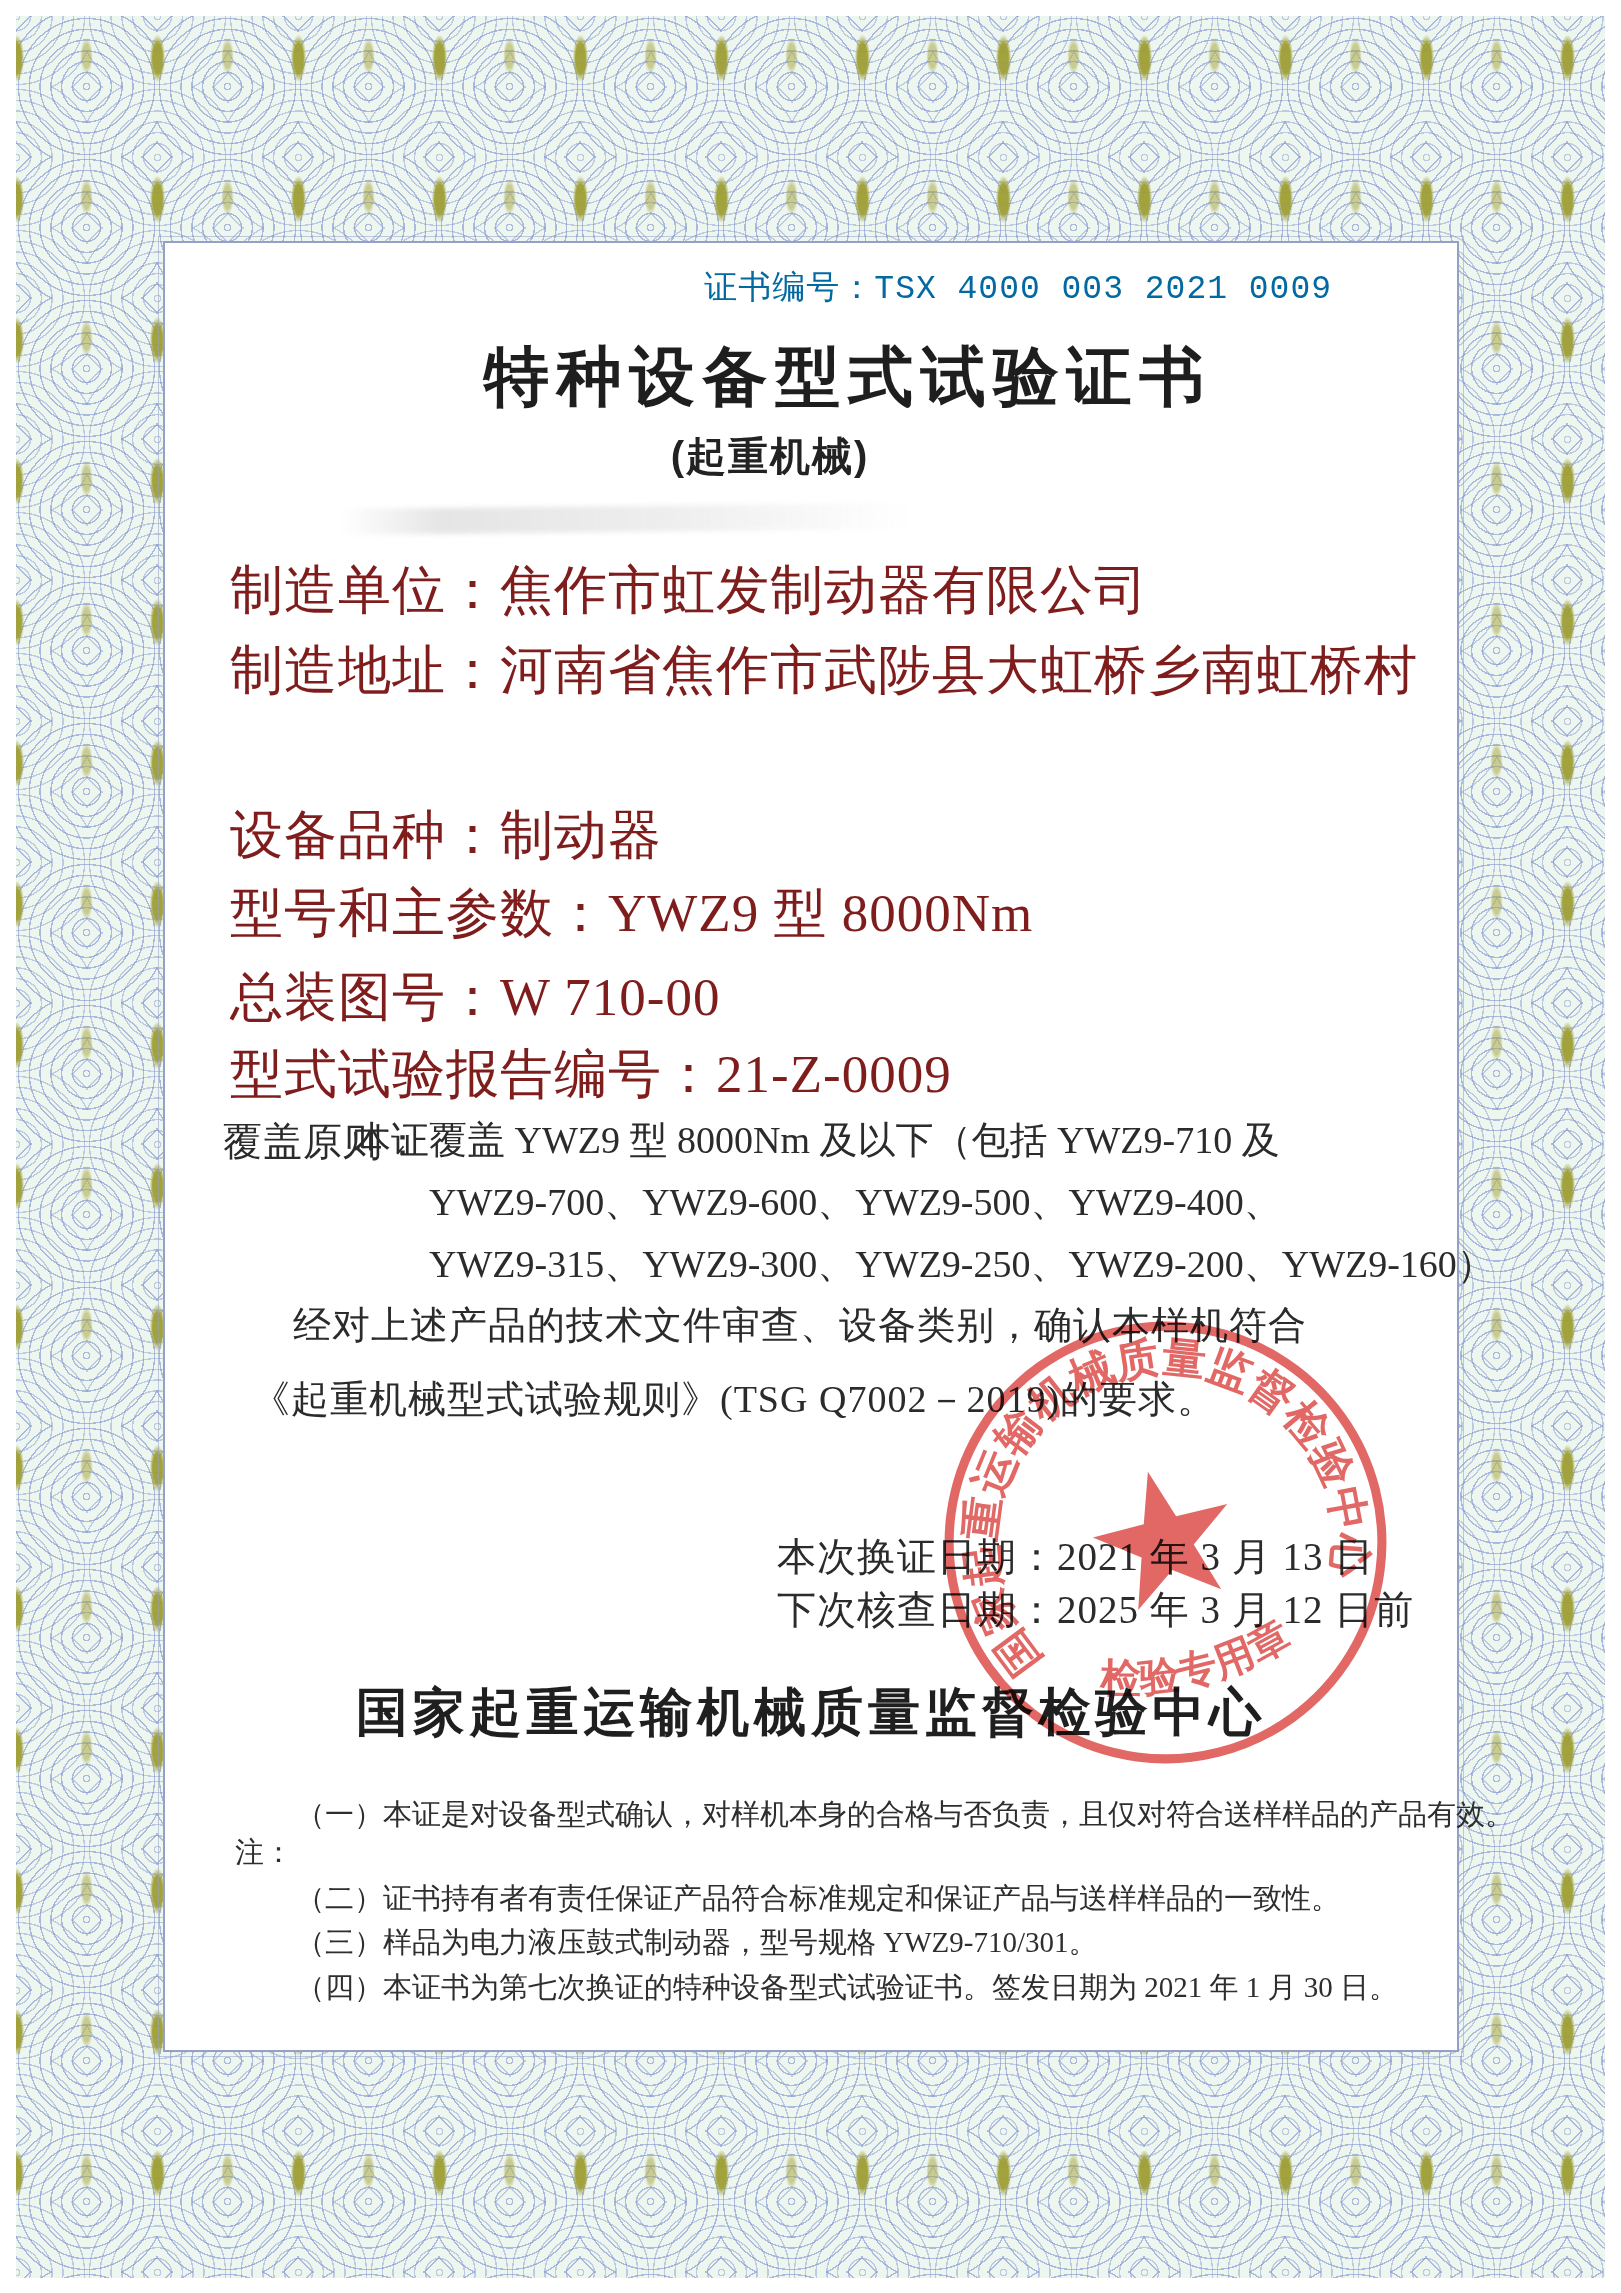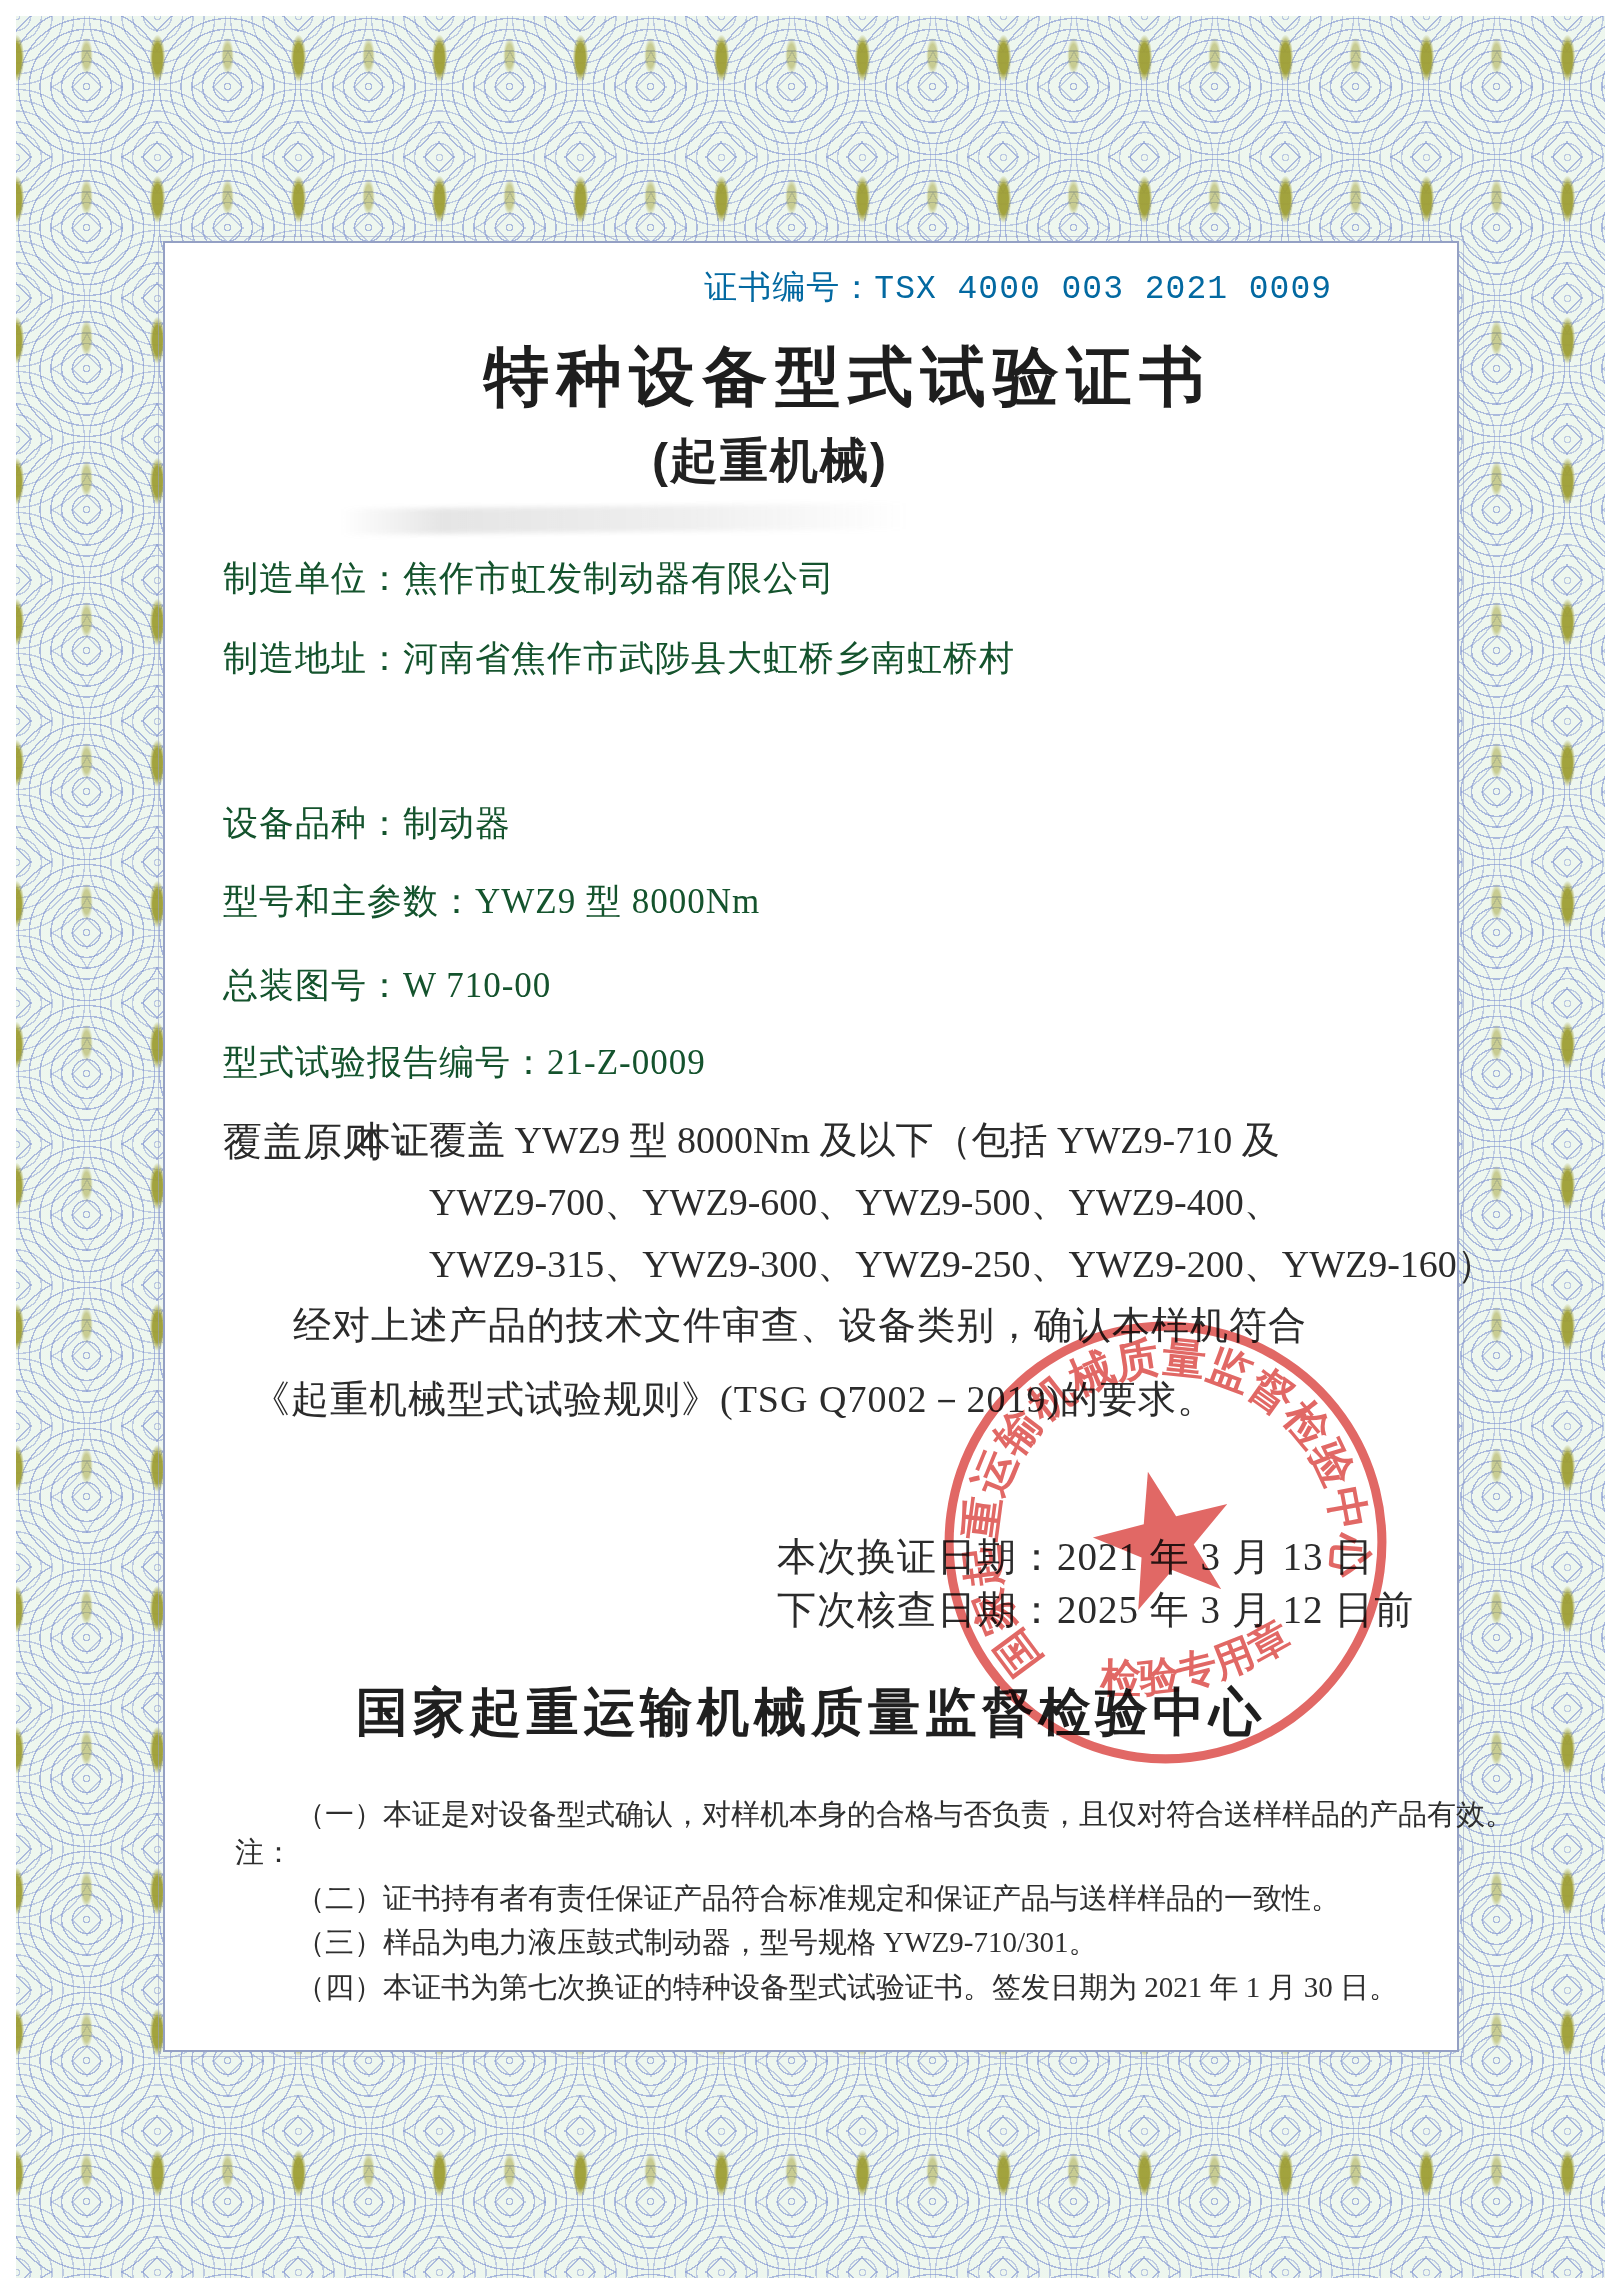--- a/index.html
+++ b/index.html
@@ -53,31 +53,31 @@
     transform:translateX(37px);
     font-family:"Liberation Sans","DejaVu Sans",sans-serif;
     font-weight:bold; font-size:65px; letter-spacing:7.8px; color:#1e1e1e;
   }
 
   .subtitle {
     top:186px; left:0; width:100%;
     text-align:center;
     transform:translateX(-41px);
     font-family:"Liberation Sans","DejaVu Sans",sans-serif;
-    font-weight:bold; font-size:48px; letter-spacing:2px; color:#222;
+    font-weight:bold; font-size:40px; letter-spacing:2px; color:#222;
   }
 
   .smudge {
     top:263px; left:176px; width:568px; height:25.5px;
     background:linear-gradient(90deg, rgba(120,120,120,0) 0%, rgba(125,125,125,0.20) 18%, rgba(140,140,140,0.14) 60%, rgba(120,120,120,0) 100%);
     filter:blur(2.9px);
     transform:rotate(-0.6deg);
   }
 
-  .field-row { left:58px; font-size:35px; color:#14532d; letter-spacing:1px; }
+  .field-row { left:65px; font-size:53px; color:#7f1d1d; letter-spacing:1px; }
   .f1{top:312px;} .f2{top:392px;} .f3{top:474px;} .f4{top:557px;}
   .f5{top:635px;} .f6{top:719px;} .f7{top:796px;text-align:center;}
 
   .cov-label { left:58px;  top:872px; font-size:39px; letter-spacing:1px; }
   .cov-l1    { left:188px; top:872px; font-size:38px; }
   .cov-l2    { left:264px; top:934px; font-size:38px; }
   .cov-l3    { left:264px; top:996px; font-size:38px; }
 
   .concl-1 { left:128px; top:1057px; font-size:38px; letter-spacing:1px; }
   .concl-2 { left:87px;  top:1131px; font-size:38px; letter-spacing:1px; }

